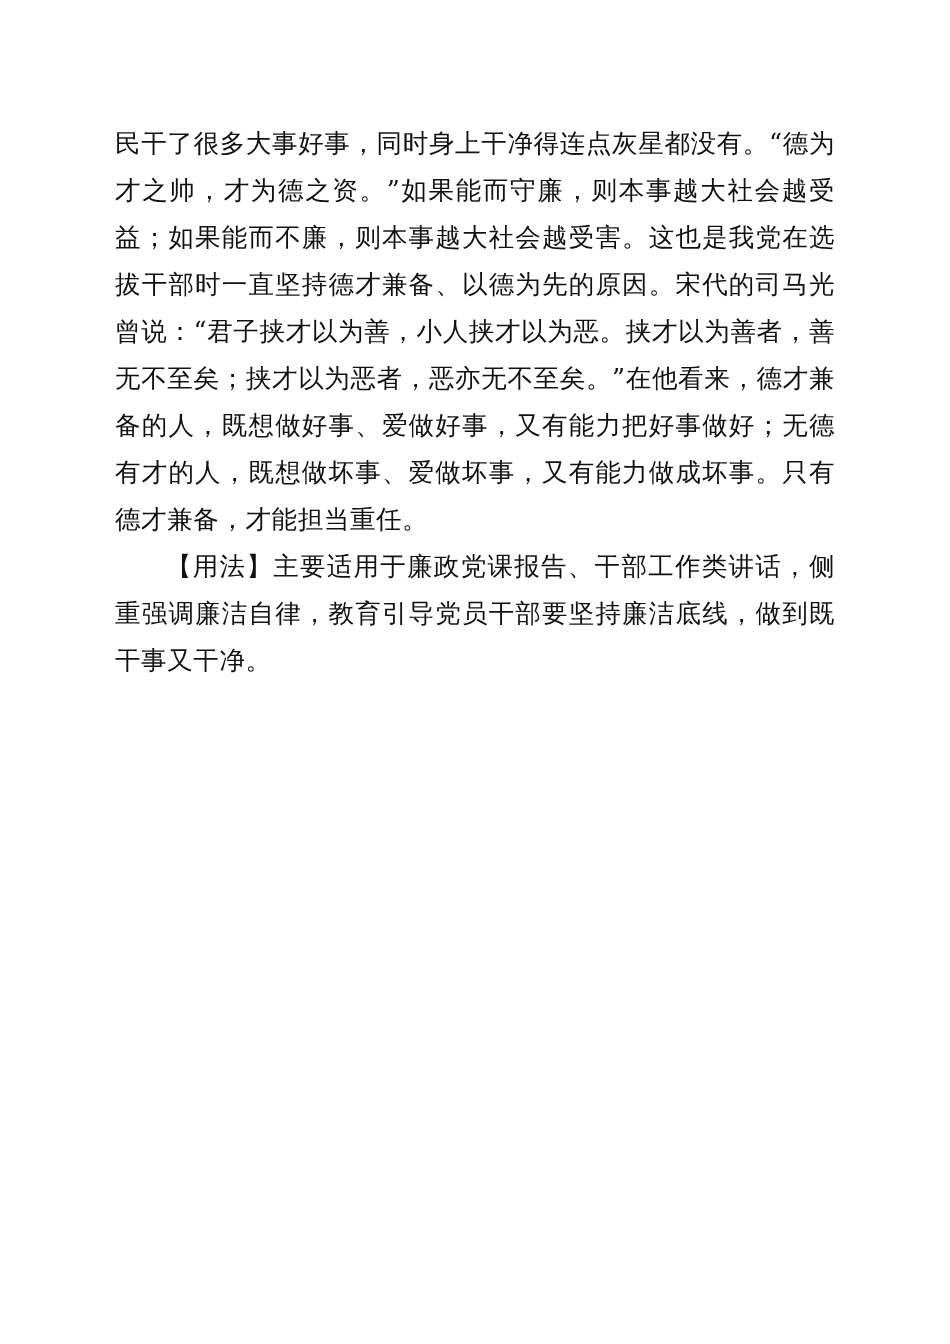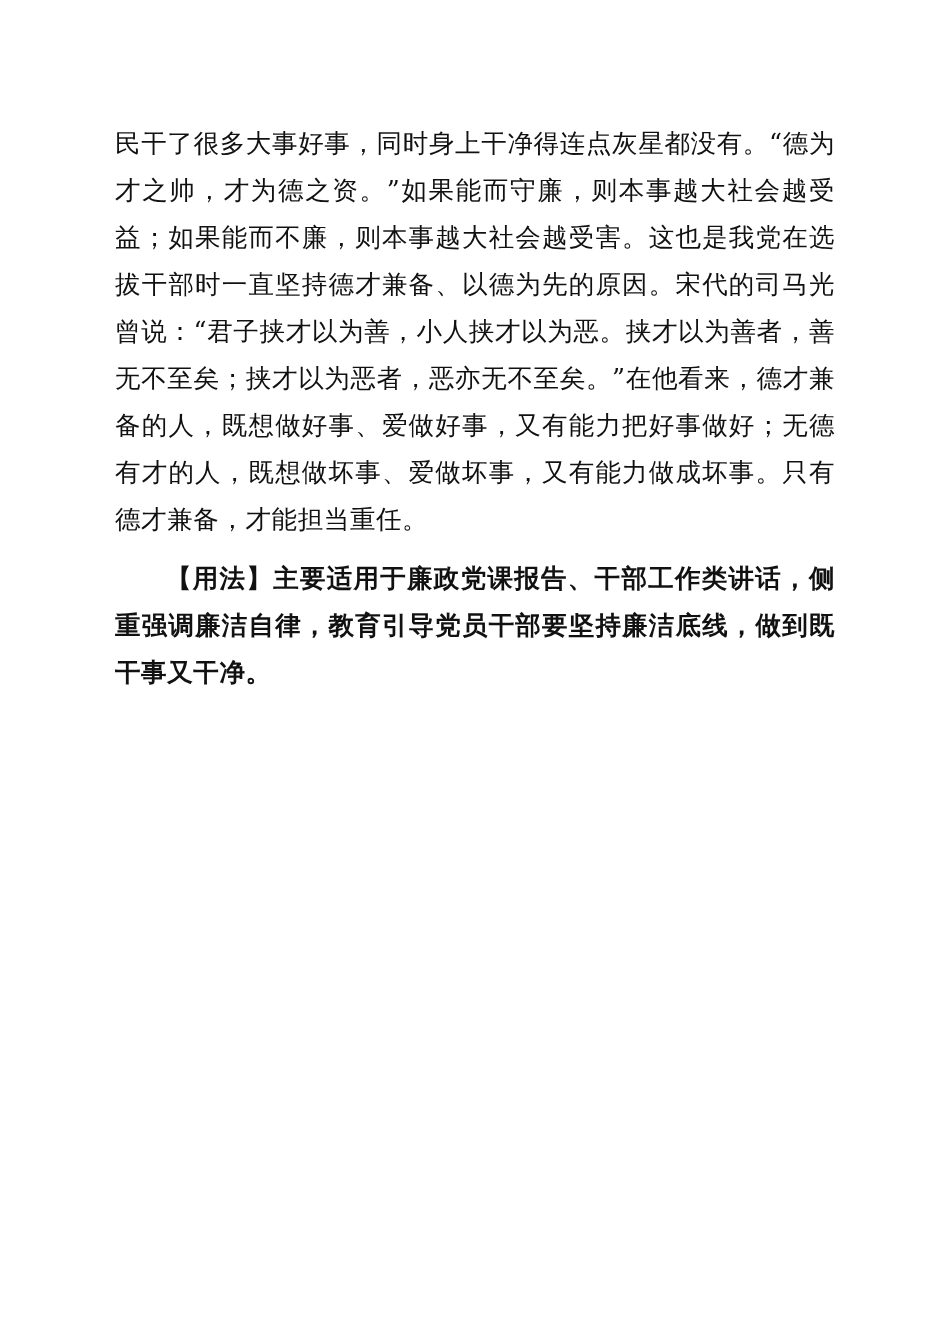--- a/index.html
+++ b/index.html
@@ -26,22 +26,21 @@
     line-height: 47px;
     text-align: justify;
     text-justify: inter-ideograph;
     letter-spacing: 0.6px;
   }
   .para {
     margin: 0 0 0 0;
     text-indent: 0;
   }
   .para + .para {
-    margin-top: 12px;
-    font-weight: bold;
+    margin-top: 0px;
   }
   .para-indent {
     text-indent: 2em;
   }
 </style>
 </head>
 <body>
 
 <div class="page">
   <div class="doc-body">

